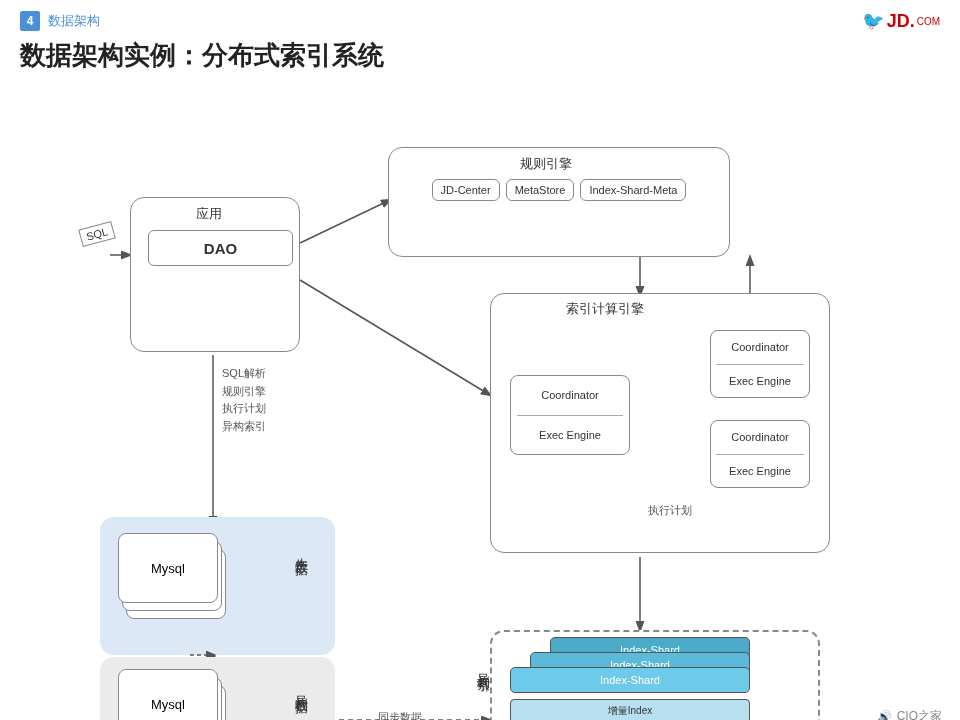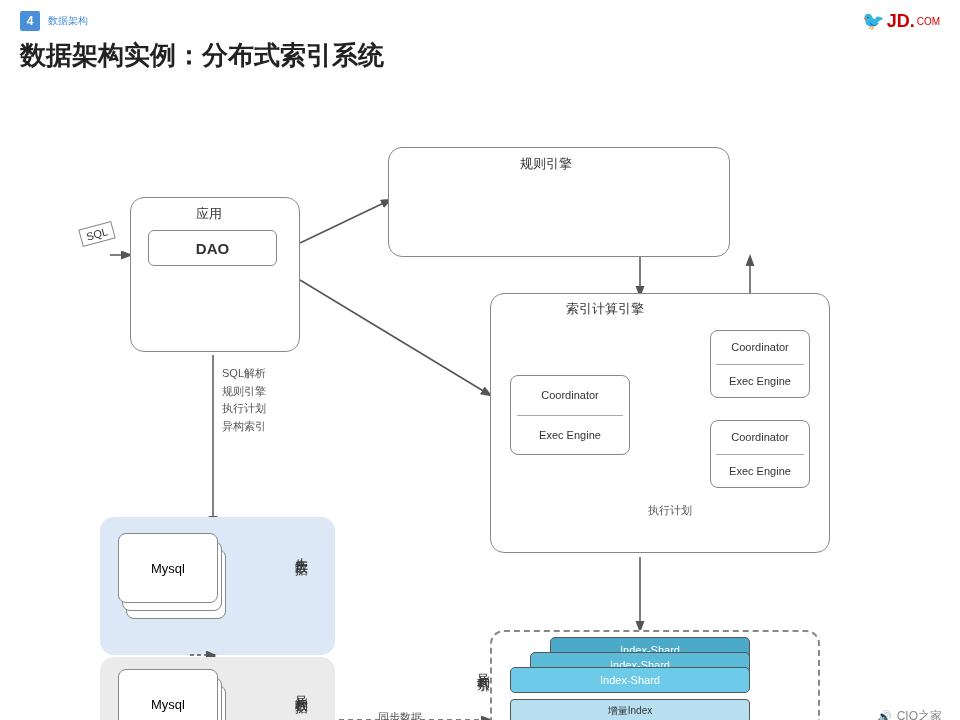--- a/index.html
+++ b/index.html
@@ -31,21 +31,21 @@
       font-weight: bold;
       width: 20px;
       height: 20px;
       display: flex;
       align-items: center;
       justify-content: center;
       border-radius: 2px;
     }
     .header-category {
       color: #4a90d9;
-      font-size: 10px;
+      font-size: 13px;
     }
     .jd-logo {
       font-size: 18px;
       font-weight: bold;
       color: #cc0000;
       display: flex;
       align-items: center;
       gap: 2px;
     }
     .page-title {
@@ -67,21 +67,21 @@
       border-radius: 6px;
       background: #fff;
       font-size: 11px;
       padding: 4px 8px;
       color: #333;
     }
     .dao-box {
       position: absolute;
       top: 145px;
       left: 148px;
-      width: 129px;
+      width: 145px;
       height: 36px;
       border: 1px solid #888;
       border-radius: 6px;
       background: #fff;
       display: flex;
       align-items: center;
       justify-content: center;
       font-size: 15px;
       font-weight: bold;
       color: #333;
@@ -306,20 +306,25 @@
     <line x1="330" y1="635" x2="490" y2="635" stroke="#555" stroke-width="1.5" stroke-dasharray="5,4" marker-end="url(#arr)"></line>
 
     <line x1="213" y1="578" x2="213" y2="568" stroke="#555" stroke-width="1.5" marker-end="url(#arr)"></line>
 
   </svg>
 
   <div class="sql-label">SQL</div>
 
   <div style="position:absolute;left:388px;top:62px;width:342px;height:110px;border:1.5px solid #888;border-radius:14px;background:#fff;"></div>
   <div style="position:absolute;left:520px;top:70px;font-size:13px;color:#333;">规则引擎</div>
+  <div style="position:absolute;left:398px;top:94px;display:flex;gap:6px;width:322px;justify-content:center;">
+    <div class="guan-inner-box">JD-Center</div>
+    <div class="guan-inner-box">MetaStore</div>
+    <div class="guan-inner-box">Index-Shard-Meta</div>
+  </div>
 
   <div style="position:absolute;left:130px;top:112px;width:170px;height:155px;border:1.5px solid #888;border-radius:14px;background:#fff;"></div>
   <div style="position:absolute;left:196px;top:120px;font-size:13px;color:#333;">应用</div>
   <div class="dao-box">DAO</div>
 
   <div class="float-label" style="left:222px;top:280px;">
     <div>SQL解析</div>
     <div>规则引擎</div>
     <div>执行计划</div>
     <div>异构索引</div>

